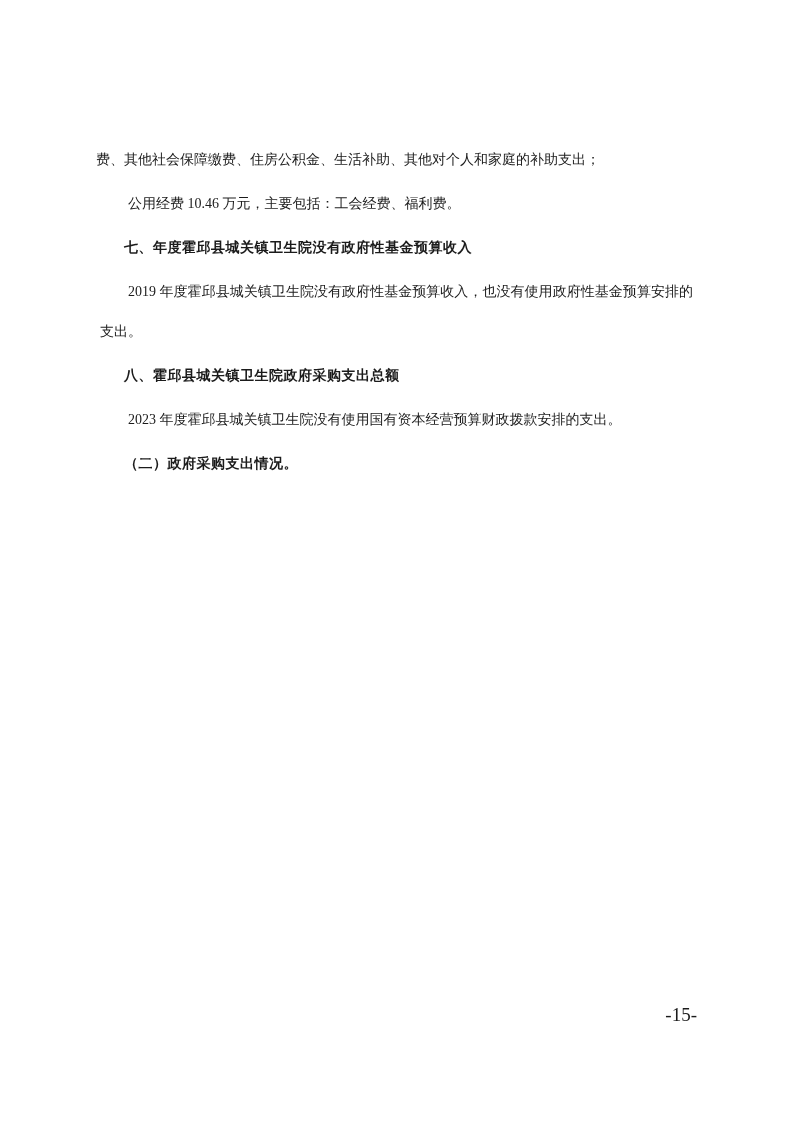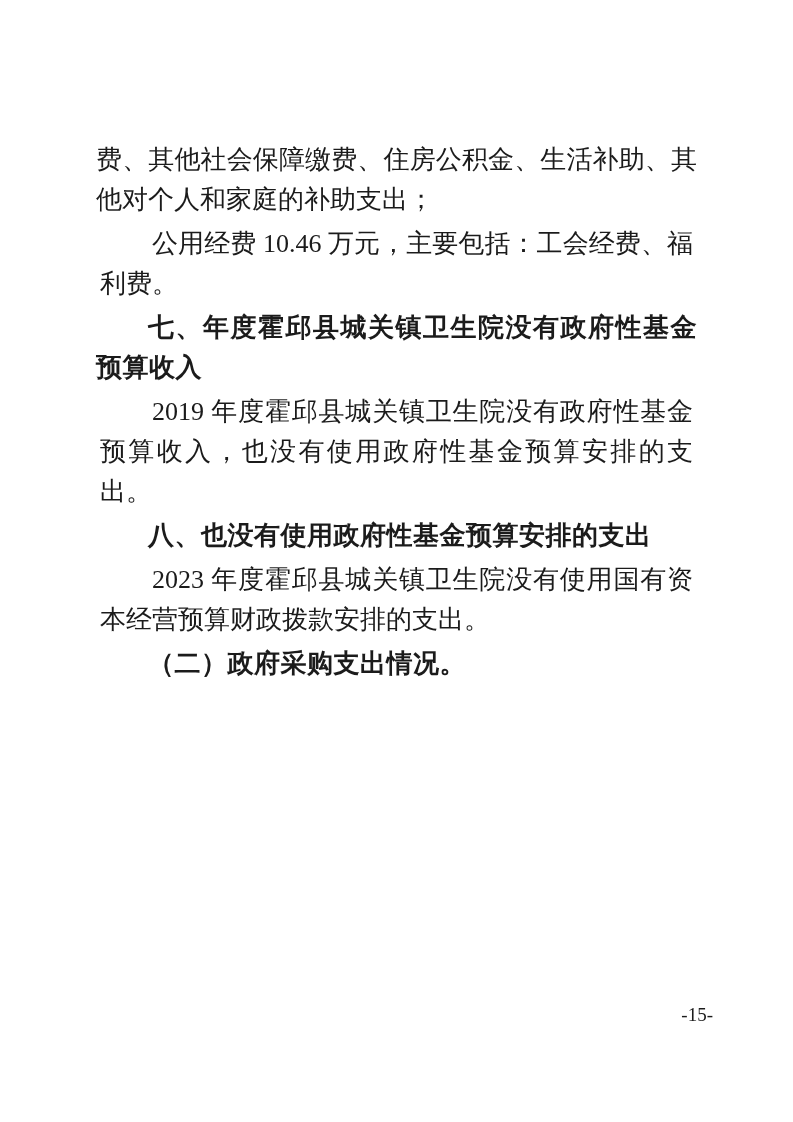--- a/index.html
+++ b/index.html
@@ -15,21 +15,21 @@
     overflow: hidden;
   }
   .page {
     position: relative;
     width: 793px;
     height: 1122px;
     box-sizing: border-box;
     padding: 140px 96px 0 96px;
   }
   .doc-body {
-    font-size: 26px;
+    font-size: 14px;
     line-height: 40px;
     color: #1b1b1b;
     text-align: justify;
     text-justify: inter-ideograph;
   }
   .para {
     margin: 4px;
     text-indent: 2em;
   }
   .para-noindent {
@@ -48,21 +48,21 @@
     font-weight: bold;
     letter-spacing: 0.5px;
   }
   .para-wide-indent {
     margin: 0;
     text-indent: 2.4em;
   }
   .page-number {
     position: absolute;
     left: 0;
-    right: 80px;
+    right: 96px;
     bottom: 96px;
     text-align: right;
     font-size: 19px;
     color: #1b1b1b;
     font-family: "Liberation Serif", "DejaVu Serif", serif;
   }
 </style>
 </head>
 <body>
 
@@ -70,21 +70,21 @@
   <div class="doc-body">
 
     <p class="para-noindent">费、其他社会保障缴费、住房公积金、生活补助、其他对个人和家庭的补助支出；</p>
 
     <p class="para">公用经费 10.46 万元，主要包括：工会经费、福利费。</p>
 
     <p class="heading">七、年度霍邱县城关镇卫生院没有政府性基金预算收入</p>
 
     <p class="para">2019 年度霍邱县城关镇卫生院没有政府性基金预算收入，也没有使用政府性基金预算安排的支出。</p>
 
-    <p class="heading">八、也没有使用政府性基金预算安排的支出</p>
+    <p class="heading">八、霍邱县城关镇卫生院政府采购支出总额</p>
 
     <p class="para">2023 年度霍邱县城关镇卫生院没有使用国有资本经营预算财政拨款安排的支出。</p>
 
 
 
 
     <p class="subheading">（二）政府采购支出情况。</p>
 
 
   </div>

